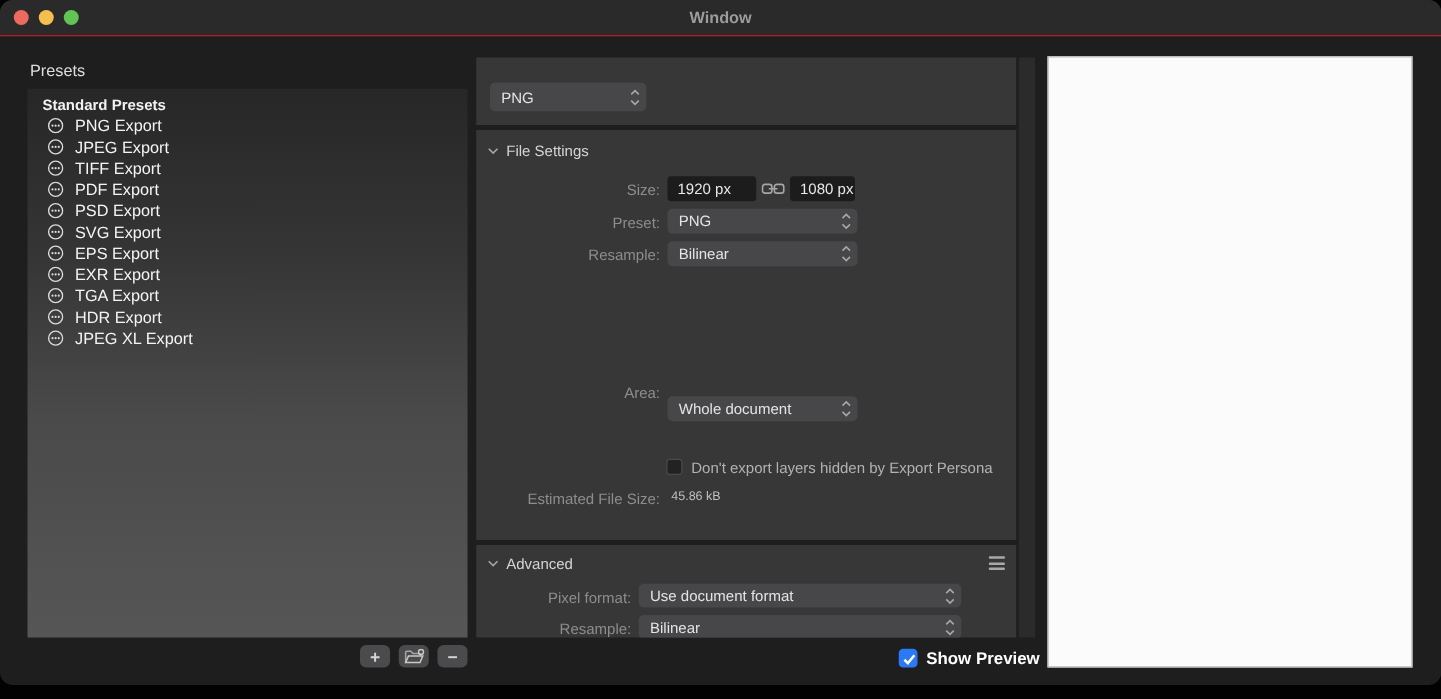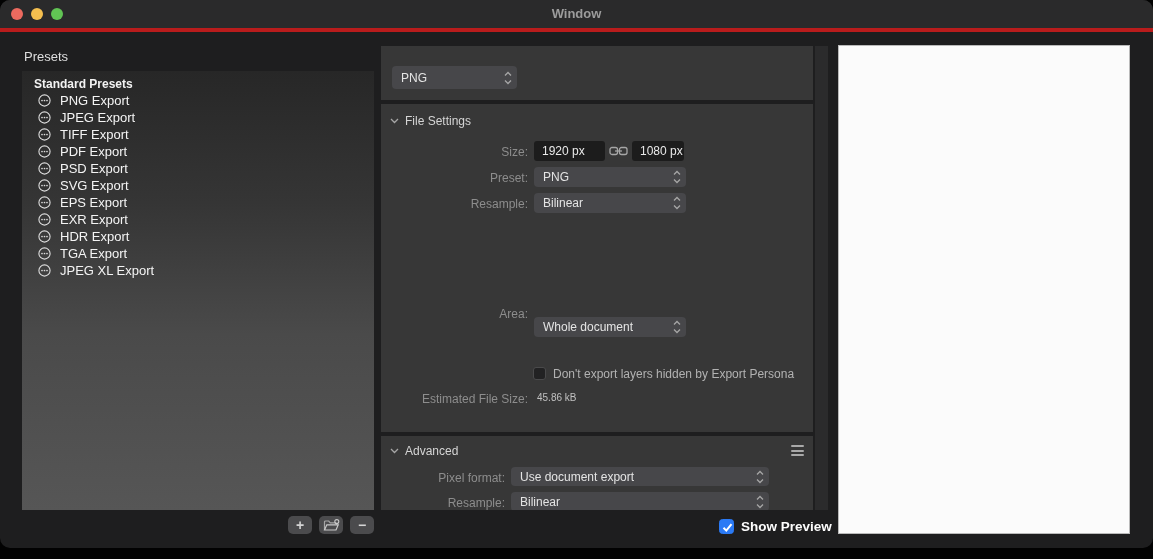--- a/index.html
+++ b/index.html
@@ -3,21 +3,21 @@
 <meta charset="utf-8">
 <style>
   html,body{margin:0;padding:0;background:#000;}
   .stage{position:relative;width:1153px;height:559px;background:#020202;overflow:hidden;
          font-family:"Liberation Sans",sans-serif;-webkit-font-smoothing:antialiased;}
   .window{position:absolute;left:0;top:0;width:1153px;height:548px;background:#1e1e1f;
           border-radius:10px;overflow:hidden;}
 
   
   .titlebar{position:absolute;left:0;top:0;right:0;height:28px;background:#2a2a2b;
-            border-bottom:4px solid #b91c1c;}
+            border-bottom:1px solid #b91c1c;}
   .title{position:absolute;left:0;right:0;top:0;height:28px;line-height:28px;text-align:center;
          font-size:13px;font-weight:bold;color:#9c9c9c;}
   .light{position:absolute;top:8px;width:12px;height:12px;border-radius:50%;}
   .light.red{left:11px;background:#ed6a5f;}
   .light.yellow{left:31px;background:#f5bf4f;}
   .light.green{left:51px;background:#61c454;}
 
   
   .presets-title{position:absolute;left:24px;top:49px;font-size:13px;color:#dedede;}
   .preset-list{position:absolute;left:22px;top:71px;width:352px;height:439px;
@@ -160,30 +160,30 @@
           </svg>
         <span>EXR Export</span>
       </div>
       <div class="preset-item">
         <svg class="ei" viewBox="0 0 13 13">
             <circle cx="6.5" cy="6.5" r="5.6" stroke="#dcdcdc" stroke-width="1.1" fill="none"></circle>
             <circle cx="4" cy="6.5" r="0.85" fill="#dcdcdc"></circle>
             <circle cx="6.5" cy="6.5" r="0.85" fill="#dcdcdc"></circle>
             <circle cx="9" cy="6.5" r="0.85" fill="#dcdcdc"></circle>
           </svg>
+        <span>TGA Export</span>
+      </div>
+      <div class="preset-item">
+        <svg class="ei" viewBox="0 0 13 13">
+            <circle cx="6.5" cy="6.5" r="5.6" stroke="#dcdcdc" stroke-width="1.1" fill="none"></circle>
+            <circle cx="4" cy="6.5" r="0.85" fill="#dcdcdc"></circle>
+            <circle cx="6.5" cy="6.5" r="0.85" fill="#dcdcdc"></circle>
+            <circle cx="9" cy="6.5" r="0.85" fill="#dcdcdc"></circle>
+          </svg>
         <span>HDR Export</span>
-      </div>
-      <div class="preset-item">
-        <svg class="ei" viewBox="0 0 13 13">
-            <circle cx="6.5" cy="6.5" r="5.6" stroke="#dcdcdc" stroke-width="1.1" fill="none"></circle>
-            <circle cx="4" cy="6.5" r="0.85" fill="#dcdcdc"></circle>
-            <circle cx="6.5" cy="6.5" r="0.85" fill="#dcdcdc"></circle>
-            <circle cx="9" cy="6.5" r="0.85" fill="#dcdcdc"></circle>
-          </svg>
-        <span>TGA Export</span>
       </div>
       <div class="preset-item">
         <svg class="ei" viewBox="0 0 13 13">
             <circle cx="6.5" cy="6.5" r="5.6" stroke="#dcdcdc" stroke-width="1.1" fill="none"></circle>
             <circle cx="4" cy="6.5" r="0.85" fill="#dcdcdc"></circle>
             <circle cx="6.5" cy="6.5" r="0.85" fill="#dcdcdc"></circle>
             <circle cx="9" cy="6.5" r="0.85" fill="#dcdcdc"></circle>
           </svg>
         <span>JPEG XL Export</span>
       </div>
@@ -262,21 +262,21 @@
           <span>Advanced</span>
         </div>
         <div class="hamburger">
           <span></span>
             <span></span>
             <span></span>
         </div>
 
         <div class="flabel3" style="top:35px;">Pixel format:</div>
         <div class="dropdown" style="left:130px;top:31px;width:258px;height:19px;">
-          <span>Use document export</span>
+          <span>Use document format</span>
           <svg class="spin" width="8" height="14" viewBox="0 0 8 14">
             <polyline points="1,4.5 4,1.5 7,4.5" class="icon-gray" stroke-width="1.3"></polyline>
             <polyline points="1,9.5 4,12.5 7,9.5" class="icon-gray" stroke-width="1.3"></polyline>
           </svg>
         </div>
 
         <div class="flabel3" style="top:60px;">Resample:</div>
         <div class="dropdown" style="left:130px;top:56px;width:258px;height:19px;">
           <span>Bilinear</span>
           <svg class="spin" width="8" height="14" viewBox="0 0 8 14">

